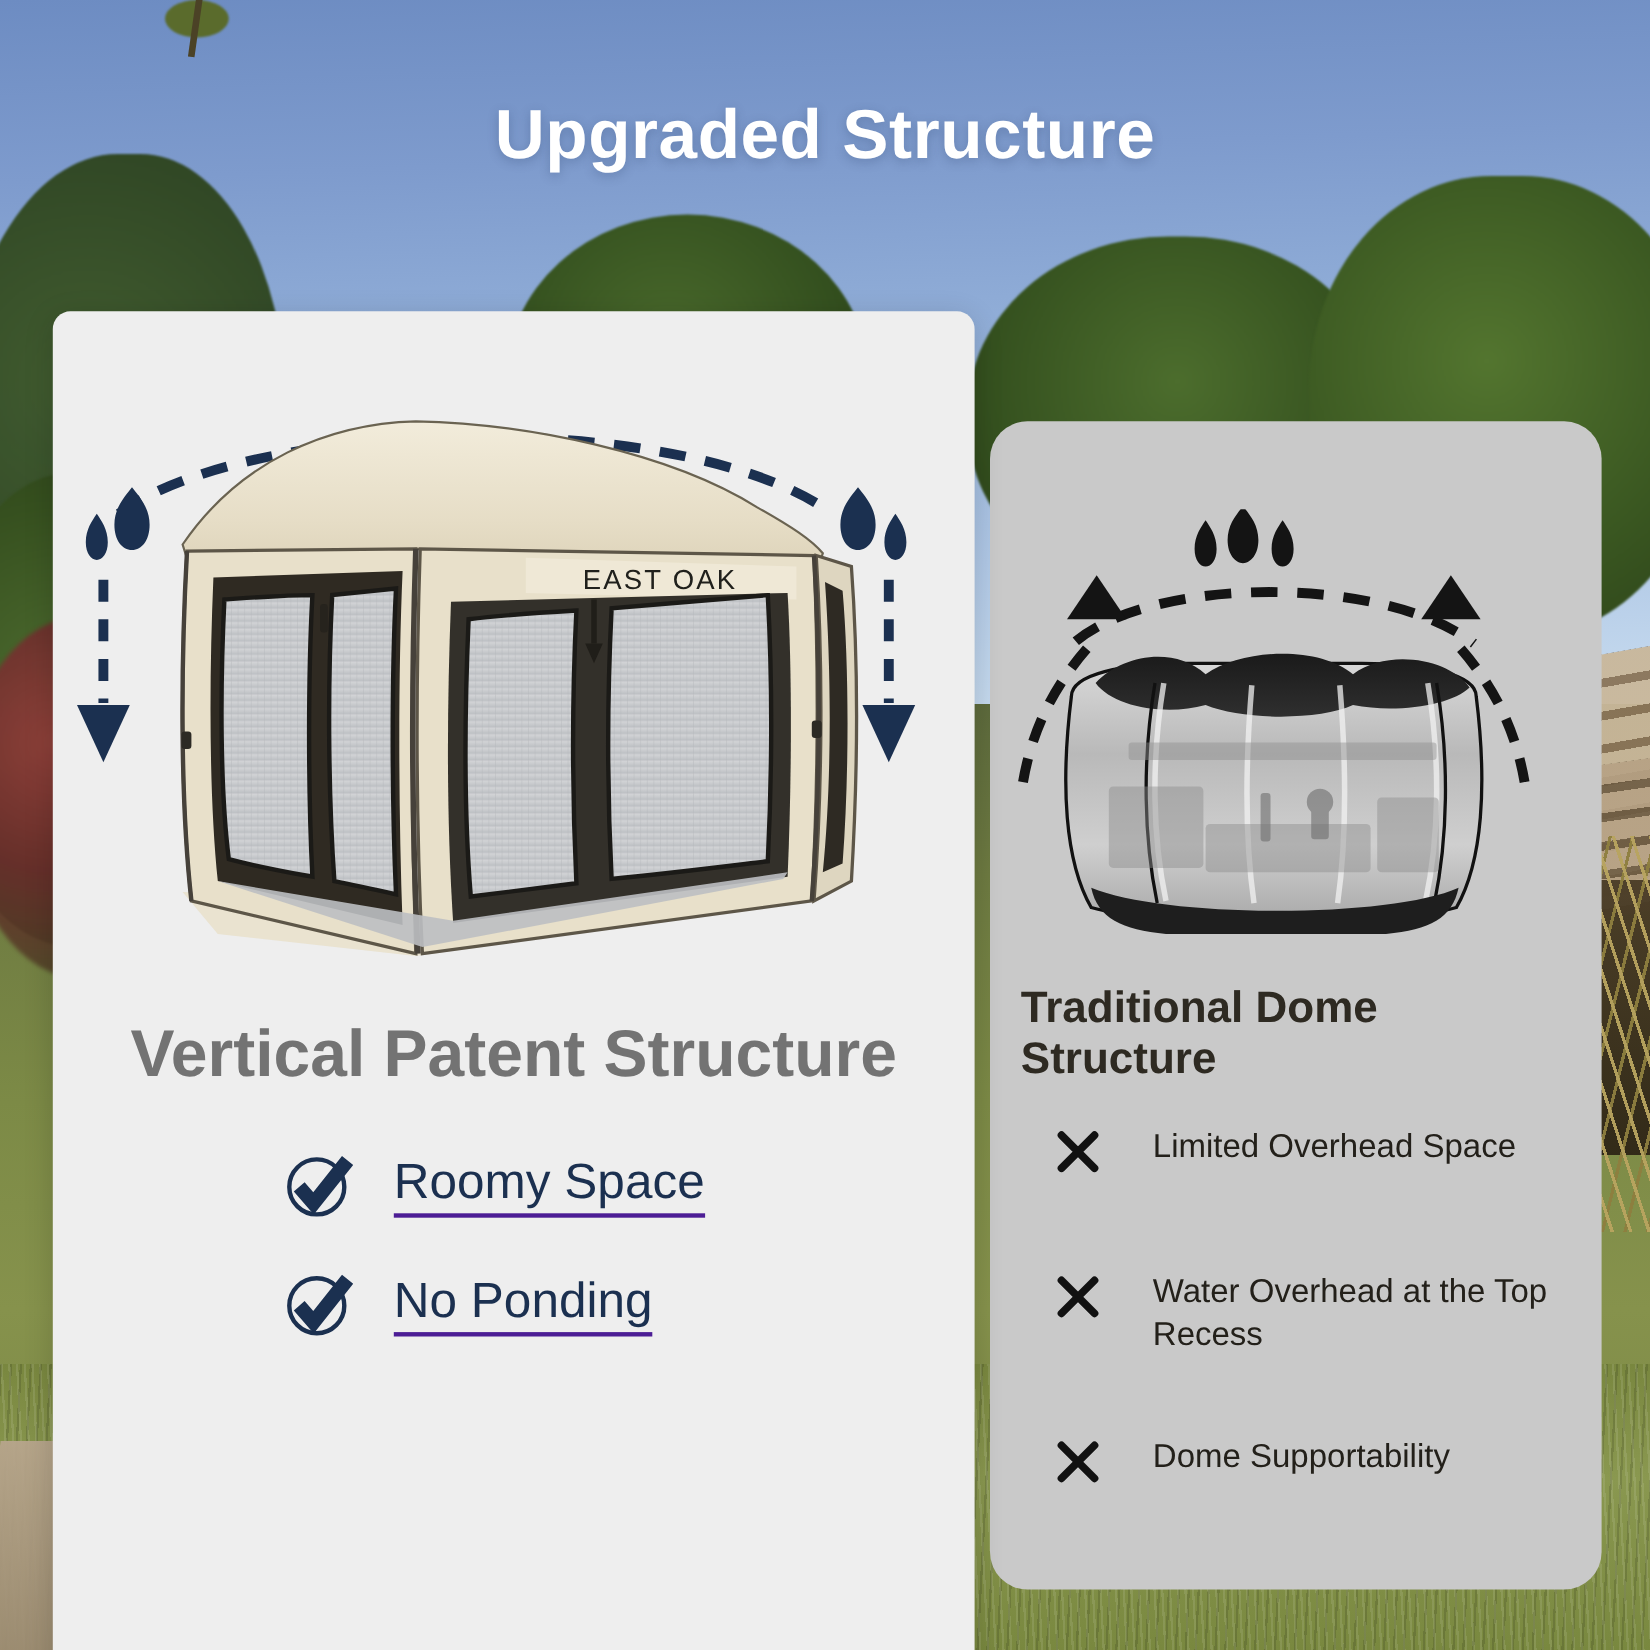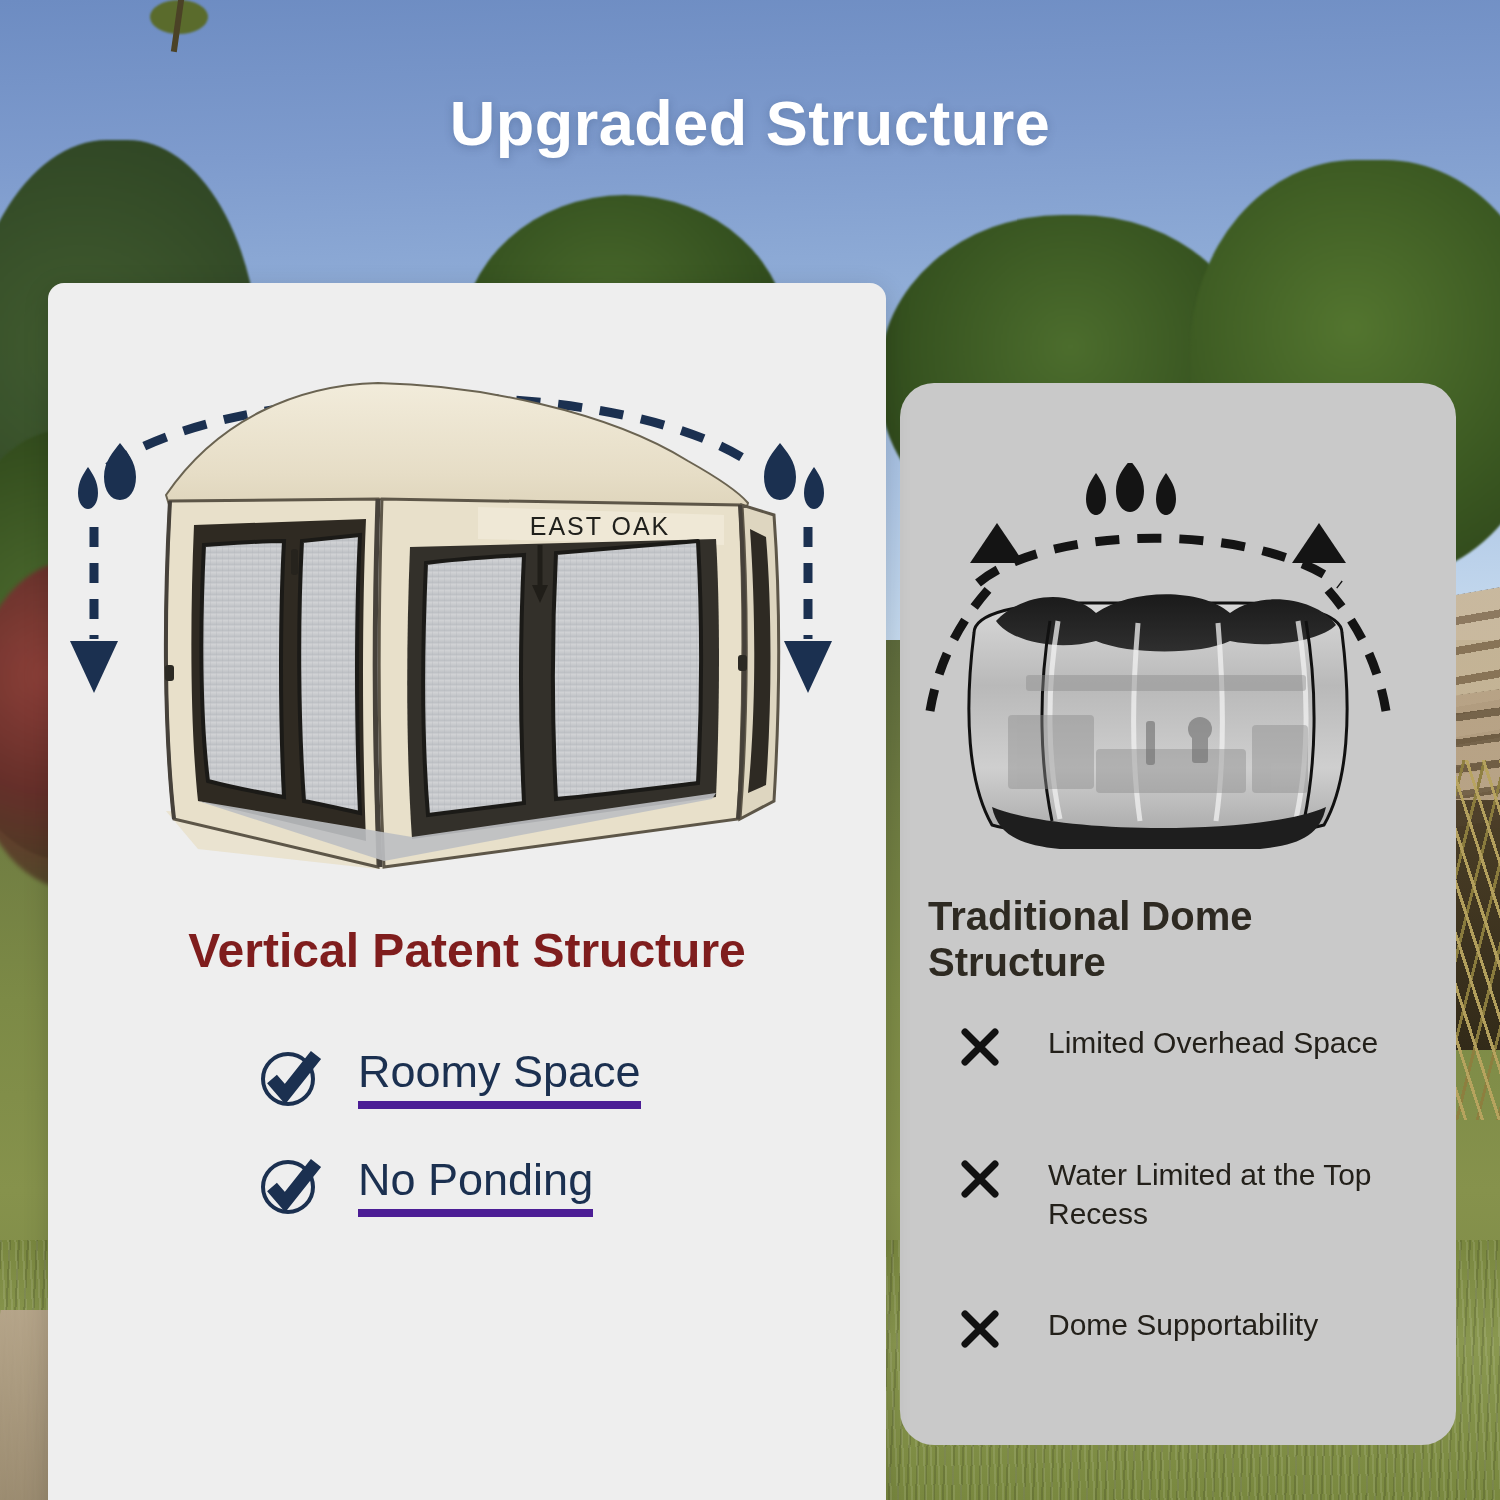--- a/index.html
+++ b/index.html
@@ -114,28 +114,28 @@
   .card-left{
     position:absolute;left:48px;top:283px;width:838px;height:1384px;
     background:#eeeeee;border-radius:16px;
     box-shadow:0 6px 26px rgba(0,0,0,.16);
   }
 
   
   .tent-wrap{position:absolute;left:0;top:66px;width:838px;height:540px;}
   .heading-left{
     position:absolute;left:0;top:640px;width:838px;text-align:center;
-    font-size:48px;font-weight:bold;color:#7f1d1d;
+    font-size:60px;font-weight:bold;color:#737373;
   }
   .pros{position:absolute;left:210px;top:740px;width:600px;}
   .pro-row{display:flex;align-items:center;height:108px;}
   .pro-ico{width:64px;height:64px;flex:0 0 64px;margin-right:36px;position:relative;}
   .pro-label{
     font-size:45px;color:#1b3050;
-    border-bottom:8px solid #4c1d95;line-height:1.18;padding-bottom:2px;
+    border-bottom:4px solid #4c1d95;line-height:1.18;padding-bottom:2px;
   }
 
   
   .dome-wrap{position:absolute;left:0;top:80px;width:556px;height:430px;}
   .heading-right{
     position:absolute;left:28px;top:510px;width:500px;text-align:left;
     font-size:40px;font-weight:bold;color:#2e2a22;line-height:1.16;
   }
   .cons{position:absolute;left:58px;top:640px;width:470px;}
   .con-row{display:flex;align-items:flex-start;min-height:60px;margin-bottom:72px;gap:22px;}
@@ -256,21 +256,21 @@
         </span>
         <span class="con-label">Limited Overhead Space</span>
       </div>
 
       <div class="con-row">
         <span class="con-ico">
           <svg viewBox="0 0 44 44" width="44" height="44">
             <path d="M7 7 L37 37 M37 7 L7 37" stroke="#111" stroke-width="7" stroke-linecap="round" fill="none"></path>
           </svg>
         </span>
-        <span class="con-label">Water Limited at the Top Recess</span>
+        <span class="con-label">Water Overhead at the Top Recess</span>
       </div>
 
       <div class="con-row">
         <span class="con-ico">
           <svg viewBox="0 0 44 44" width="44" height="44">
             <path d="M7 7 L37 37 M37 7 L7 37" stroke="#111" stroke-width="7" stroke-linecap="round" fill="none"></path>
           </svg>
         </span>
         <span class="con-label">Dome Supportability</span>
       </div>

